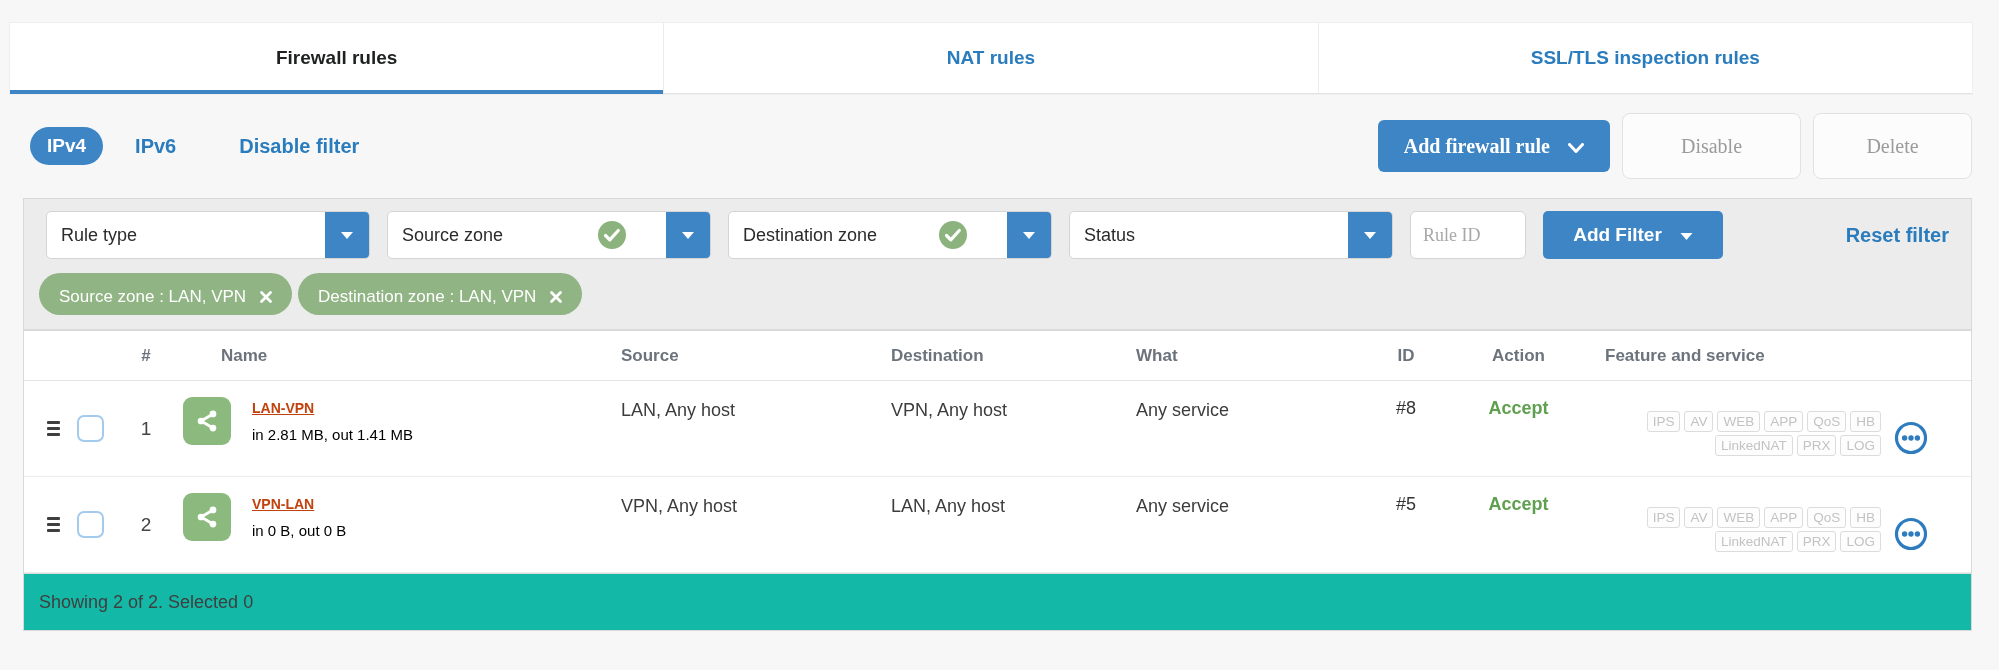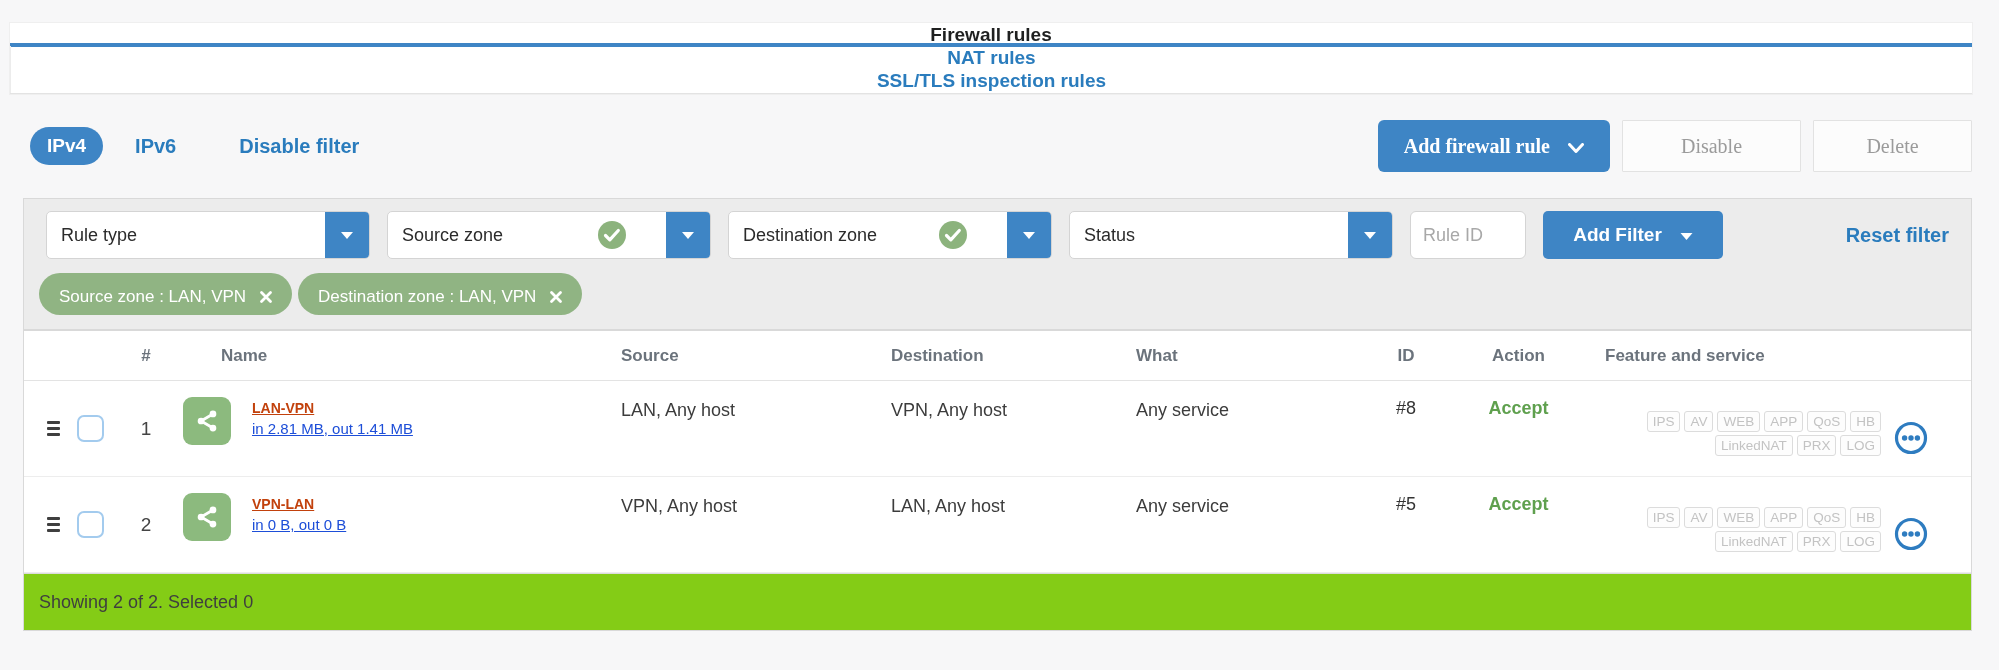--- a/index.html
+++ b/index.html
@@ -10,21 +10,21 @@
     position: relative;
     overflow: hidden;
     color: #333;
   }
   .page { position: absolute; inset: 0; }
 
   
   .tabbar {
     position: absolute; left: 10px; width: 1962px; top: 23px; height: 71px;
     background: #fff; display: flex;
-    border-bottom: 1px solid #e3e3e3; box-shadow: 0 0 0 1px #efefef; flex-direction: column;
+    border-bottom: 1px solid #e3e3e3; box-shadow: 0 0 0 1px #efefef;
   }
   .tab {
     flex: 1; display: flex; align-items: center; justify-content: center;
     position: relative; font-size: 19px; font-weight: bold; cursor: pointer;
     color: #2a7cbd;
   }
   .tab + .tab { border-left: 1px solid #ececec; }
   .tab.active { color: #1f2020; }
   .tab.active .tab-underline {
     position: absolute; left: 0; right: 0; bottom: -1px; height: 4px;
@@ -47,21 +47,21 @@
   }
   .ip-link { margin-right: 63px; }
   .toolbar-right { margin-left: auto; display: flex; gap: 12px; align-items: center; font-family: Liberation Serif, serif; }
   .btn-primary {
     height: 52px; background: #3e85c5; border: none; border-radius: 6px;
     color: #fff; font-size: 20px; font-weight: bold;
     display: flex; align-items: center; gap: 18px; padding: 0 26px;
     font-family: inherit; cursor: pointer;
   }
   .btn-secondary {
-    height: 52px; background: #fcfcfc; border: 1px solid #e2e2e2; border-radius: 1px;
+    height: 66px; background: #fcfcfc; border: 1px solid #e2e2e2; border-radius: 8px;
     color: #9b9b9b; font-size: 20px; display: flex; align-items: center; justify-content: center;
     font-family: inherit; cursor: pointer;
   }
   .btn-disable { width: 179px; }
   .btn-delete { width: 159px; }
 
   
   .filter-panel {
     position: absolute; left: 23px; right: 27px; top: 198px; height: 132px;
     background: #ececec; border: 1px solid #d9d9d9;
@@ -81,21 +81,21 @@
     white-space: nowrap; overflow: hidden;
   }
   .f-check { width: 28px; height: 28px; margin-right: 10px; flex: none; }
   .f-arrow-box {
     width: 44px; height: 48px; background: #3e85c5; flex: none;
     display: flex; align-items: center; justify-content: center;
     border-radius: 0 4px 4px 0;
   }
   .f-input {
     width: 116px; height: 48px; border: 1px solid #d4d4d4; border-radius: 6px;
-    background: #fff; font-size: 18px; padding: 0 12px; font-family: Liberation Sans, sans-serif;
+    background: #fff; font-size: 18px; padding: 0 12px; font-family: Liberation Serif, serif;
     color: #1d4ed8;
   }
   .f-input::placeholder { color: #a8a8a8; }
   .btn-add-filter {
     height: 48px; width: 180px; background: #3e85c5; border: none; border-radius: 5px;
     color: #fff; font-size: 19px; font-weight: bold;
     display: flex; align-items: center; justify-content: center; gap: 18px;
     font-family: inherit; cursor: pointer;
   }
   .reset-link { margin-left: auto; margin-right: 10px; font-size: 20px; }
@@ -137,35 +137,35 @@
   .c-num { display: flex; align-items: center; justify-content: center; font-size: 19px; color: #444; }
   .c-name { display: flex; align-items: flex-start; gap: 21px; padding-top: 16px; padding-left: 7px; }
   .rule-icon {
     width: 48px; height: 48px; border-radius: 9px; background: #8cba7e; flex: none;
     display: flex; align-items: center; justify-content: center;
   }
   .rule-name {
     font-size: 14px; font-weight: bold; color: #c2410c; text-decoration: underline;
     margin-top: 3px; cursor: pointer;
   }
-  .rule-traffic { font-size: 15px; color: #1d4ed8; margin-top: 4px; text-decoration: underline; }
+  .rule-traffic { font-size: 15px; color: #000000; margin-top: 10px; }
   .c-text { padding-top: 19px; font-size: 18px; color: #3c3c3c; }
   .c-id { padding-top: 17px; font-size: 18px; color: #333; text-align: center; }
   .c-action { padding-top: 17px; font-size: 18px; font-weight: bold; color: #5fa04e; text-align: center; }
   .c-feature { display: flex; align-items: center; padding-top: 13px; padding-left: 28px; }
   .badge-block { width: 262px; }
   .badge-line { display: flex; justify-content: flex-end; gap: 4px; margin-bottom: 3px; }
   .badge {
     font-size: 13.5px; color: #c3c3c3; border: 1px solid #dcdcdc; border-radius: 3px;
     padding: 2px 5px; background: #fdfdfd; white-space: nowrap;
   }
   .menu-btn { margin-left: 13px; margin-top: 6px; cursor: pointer; display: flex; }
 
   .tfoot {
-    height: 57px; background: #84cc16; border-top: 1px solid #dcdcdc;
+    height: 57px; background: #14b8a6; border-top: 1px solid #dcdcdc;
     display: flex; align-items: center; padding-left: 15px;
     font-size: 18px; color: #3f3f3f;
   }
 </style>
 </head>
 <body>
 
 <div class="page">
 
   <div class="tabbar">

